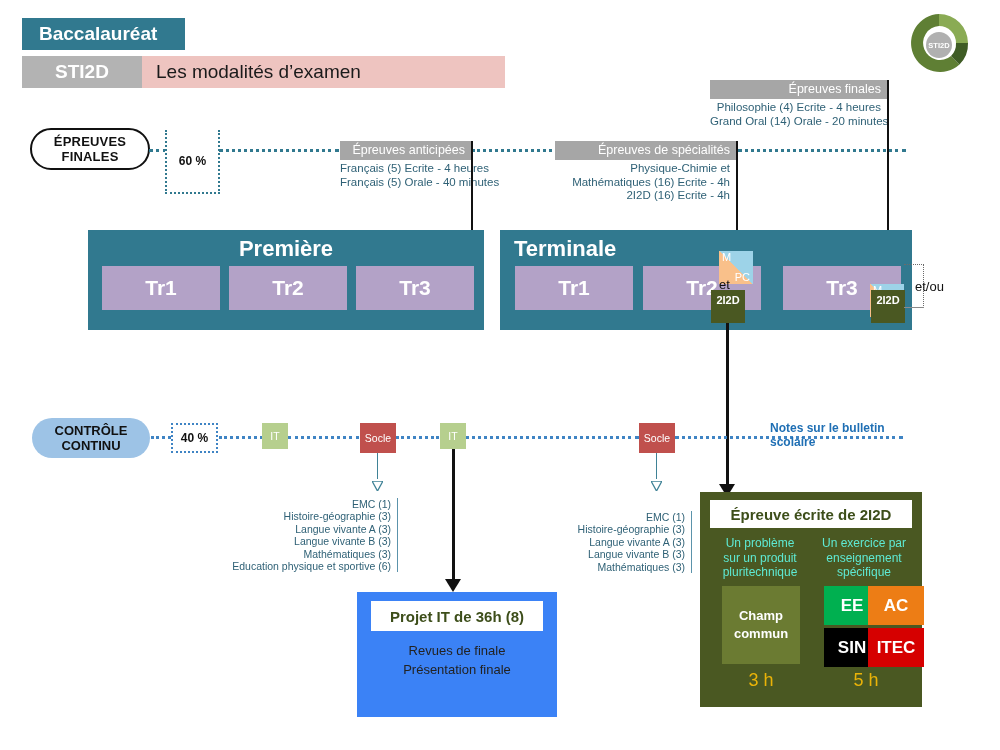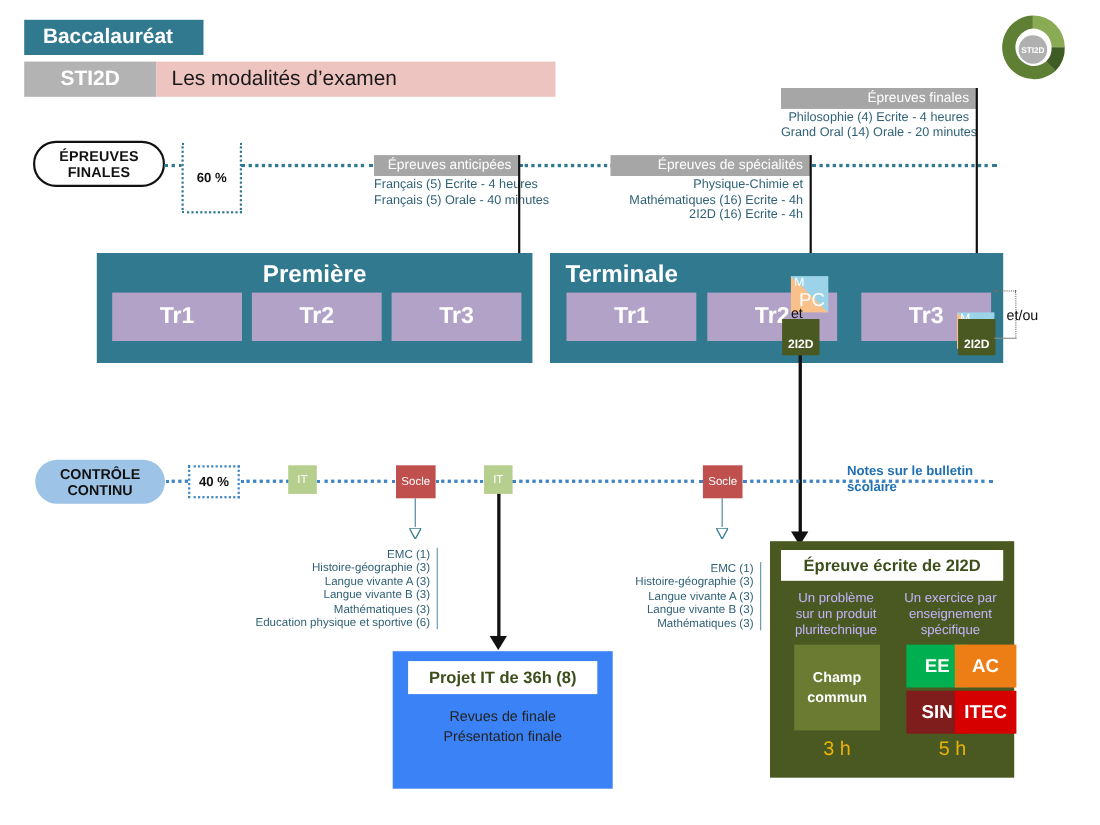--- a/index.html
+++ b/index.html
@@ -98,26 +98,26 @@
     display: flex; align-items: center; justify-content: center;
   }
 
   
   .mpc {
     width: 34px; height: 33px;
     background: linear-gradient(to bottom left, #9dd3e8 50%, #f9c08a 50%);
     position: relative;
   }
   .mpc .m { position: absolute; left: 3px; top: 0px; font-size: 11px; color: #ffffff; }
-  .mpc .pc { position: absolute; right: 3px; bottom: 1px; font-size: 17px; color: #ffffff; }
+  .mpc .pc { position: absolute; right: 3px; bottom: 1px; font-size: 11px; color: #ffffff; }
   .i2d-box {
     width: 34px; height: 33px; background: #4a5822;
     color: #ffffff; font-size: 11px; font-weight: bold;
     display: flex; align-items: flex-end; justify-content: center;
-    padding-bottom: 4px;
+    padding-bottom: 17px;
   }
   .et-label { font-size: 13px; color: #111; }
   .etou-label { font-size: 13px; color: #111; }
   .dot-bracket { border: 1.6px dotted #6b6b6b; }
   .solid-thin { background: #8a8a8a; }
 
   
   .badge {
     width: 26px; height: 26px;
     display: flex; align-items: center; justify-content: center;
@@ -162,21 +162,21 @@
   #i2d-panel {
     left: 700px; top: 492px; width: 222px; height: 215px;
     background: #4a5822;
   }
   #i2d-title {
     margin: 8px 10px 0 10px; height: 28px; background: #ffffff;
     color: #3d4e1a; font-weight: bold; font-size: 15px;
     display: flex; align-items: center; justify-content: center;
   }
   .i2d-col-head {
-    color: #c4b5fd; font-size: 12px; line-height: 14.5px; text-align: center;
+    color: #5eead4; font-size: 12px; line-height: 14.5px; text-align: center;
   }
   #champ-commun {
     background: #6b7b32; color: #ffffff; font-weight: bold;
     font-size: 13px; line-height: 18px;
     display: flex; align-items: center; justify-content: center; text-align: center;
   }
   .spec-box {
     width: 56px; height: 39px; color: #ffffff; font-size: 17px; font-weight: bold;
     display: flex; align-items: center; justify-content: center;
   }
@@ -356,18 +356,18 @@
 
   <div class="abs" id="champ-commun" style="left:22px; top:94px; width:78px; height:78px;">
     <div>
       <div>Champ</div>
       <div>commun</div>
     </div>
   </div>
 
   <div class="abs spec-box" style="left:124px; top:94px; background:#00b050;">EE</div>
   <div class="abs spec-box" style="left:168px; top:94px; background:#ed7d15;">AC</div>
-  <div class="abs spec-box" style="left:124px; top:136px; background:#7f1d1d;">SIN</div>
+  <div class="abs spec-box" style="left:124px; top:136px; background:#000000;">SIN</div>
   <div class="abs spec-box" style="left:168px; top:136px; background:#d60000;">ITEC</div>
 
   <div class="abs i2d-dur" style="left:22px; top:178px; width:78px;">3 h</div>
   <div class="abs i2d-dur" style="left:124px; top:178px; width:84px;">5 h</div>
 </div>
 
 </body></html>

